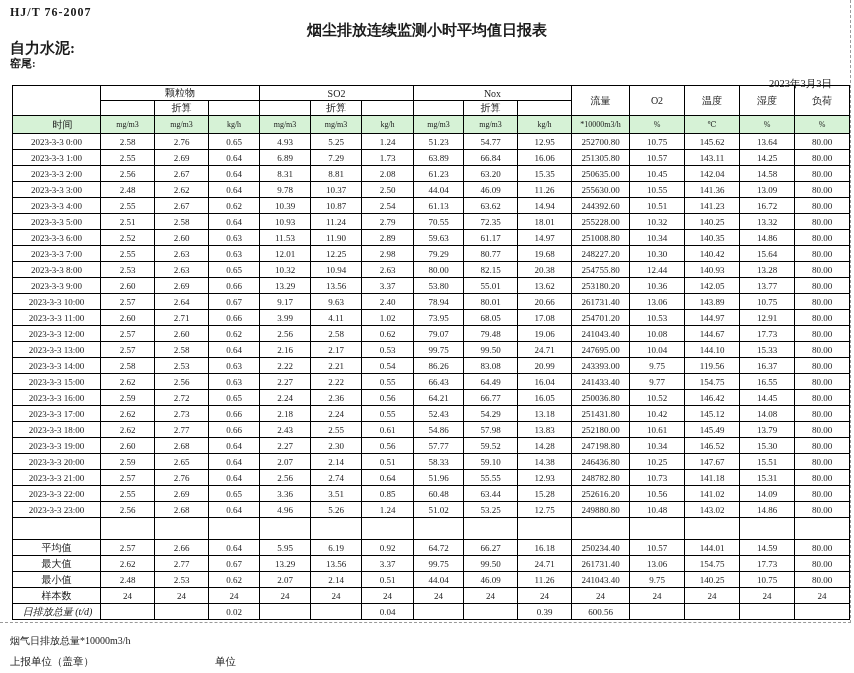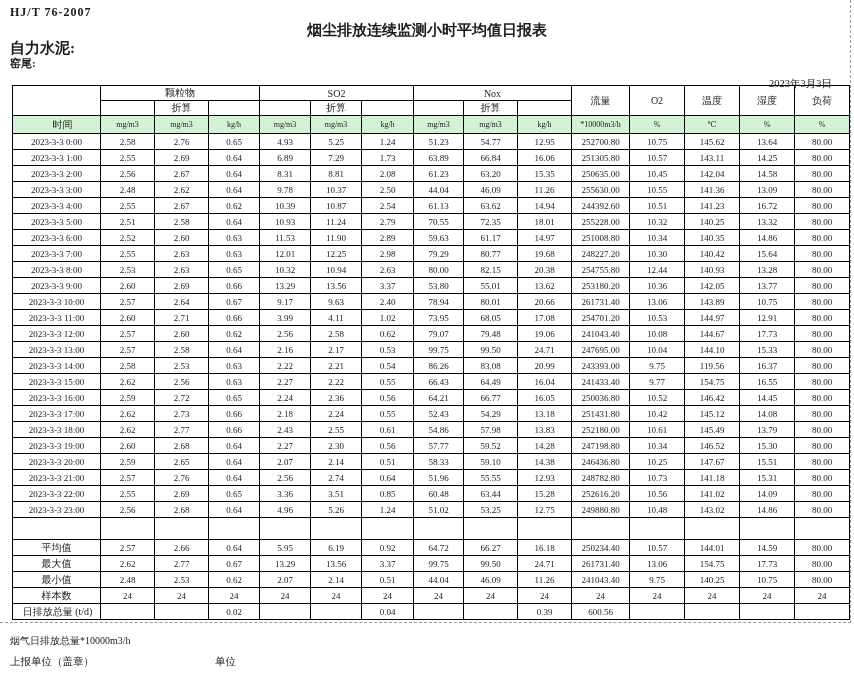--- a/index.html
+++ b/index.html
@@ -23,21 +23,21 @@
   }
   tr.hA{ height:15px; } tr.hA td, tr.hB td{ font-size:10px; }
   tr.hB{ height:15px; }
   tr.hC{ height:18px; }
   tr.hC td{ background:var(--green); font-size:8px; }
   tr.hC td:first-child{ font-size:10px;padding-left:12px; }
   tr.data{ height:16px;margin-left:28px; }
   tr.gap{ height:22px; }
   tr.sum{ height:16px; }
   tr.sum td:first-child{ font-size:10px; }
-  td.lbl-left{ text-align:left; padding-left:2px !important; }
+  td.lbl-left{ text-align:left; padding-left:2px !important;font-style:italic; }
   .pb-h{ position:absolute; left:0; top:622px; width:851px; border-top:1px dashed #9a9a9a; }
   .pb-v{ position:absolute; left:850px; top:0; height:623px; border-left:1px dashed #9a9a9a; }
   .foot1{ position:absolute; left:10px; top:634px; font-size:10px; }
   .foot2a{ position:absolute; left:10px; top:655px; font-size:10.5px; }
   .foot2b{ position:absolute; left:215px; top:655px; font-size:10.5px; }
 </style>
 </head>
 <body>
 
 <div class="page">

